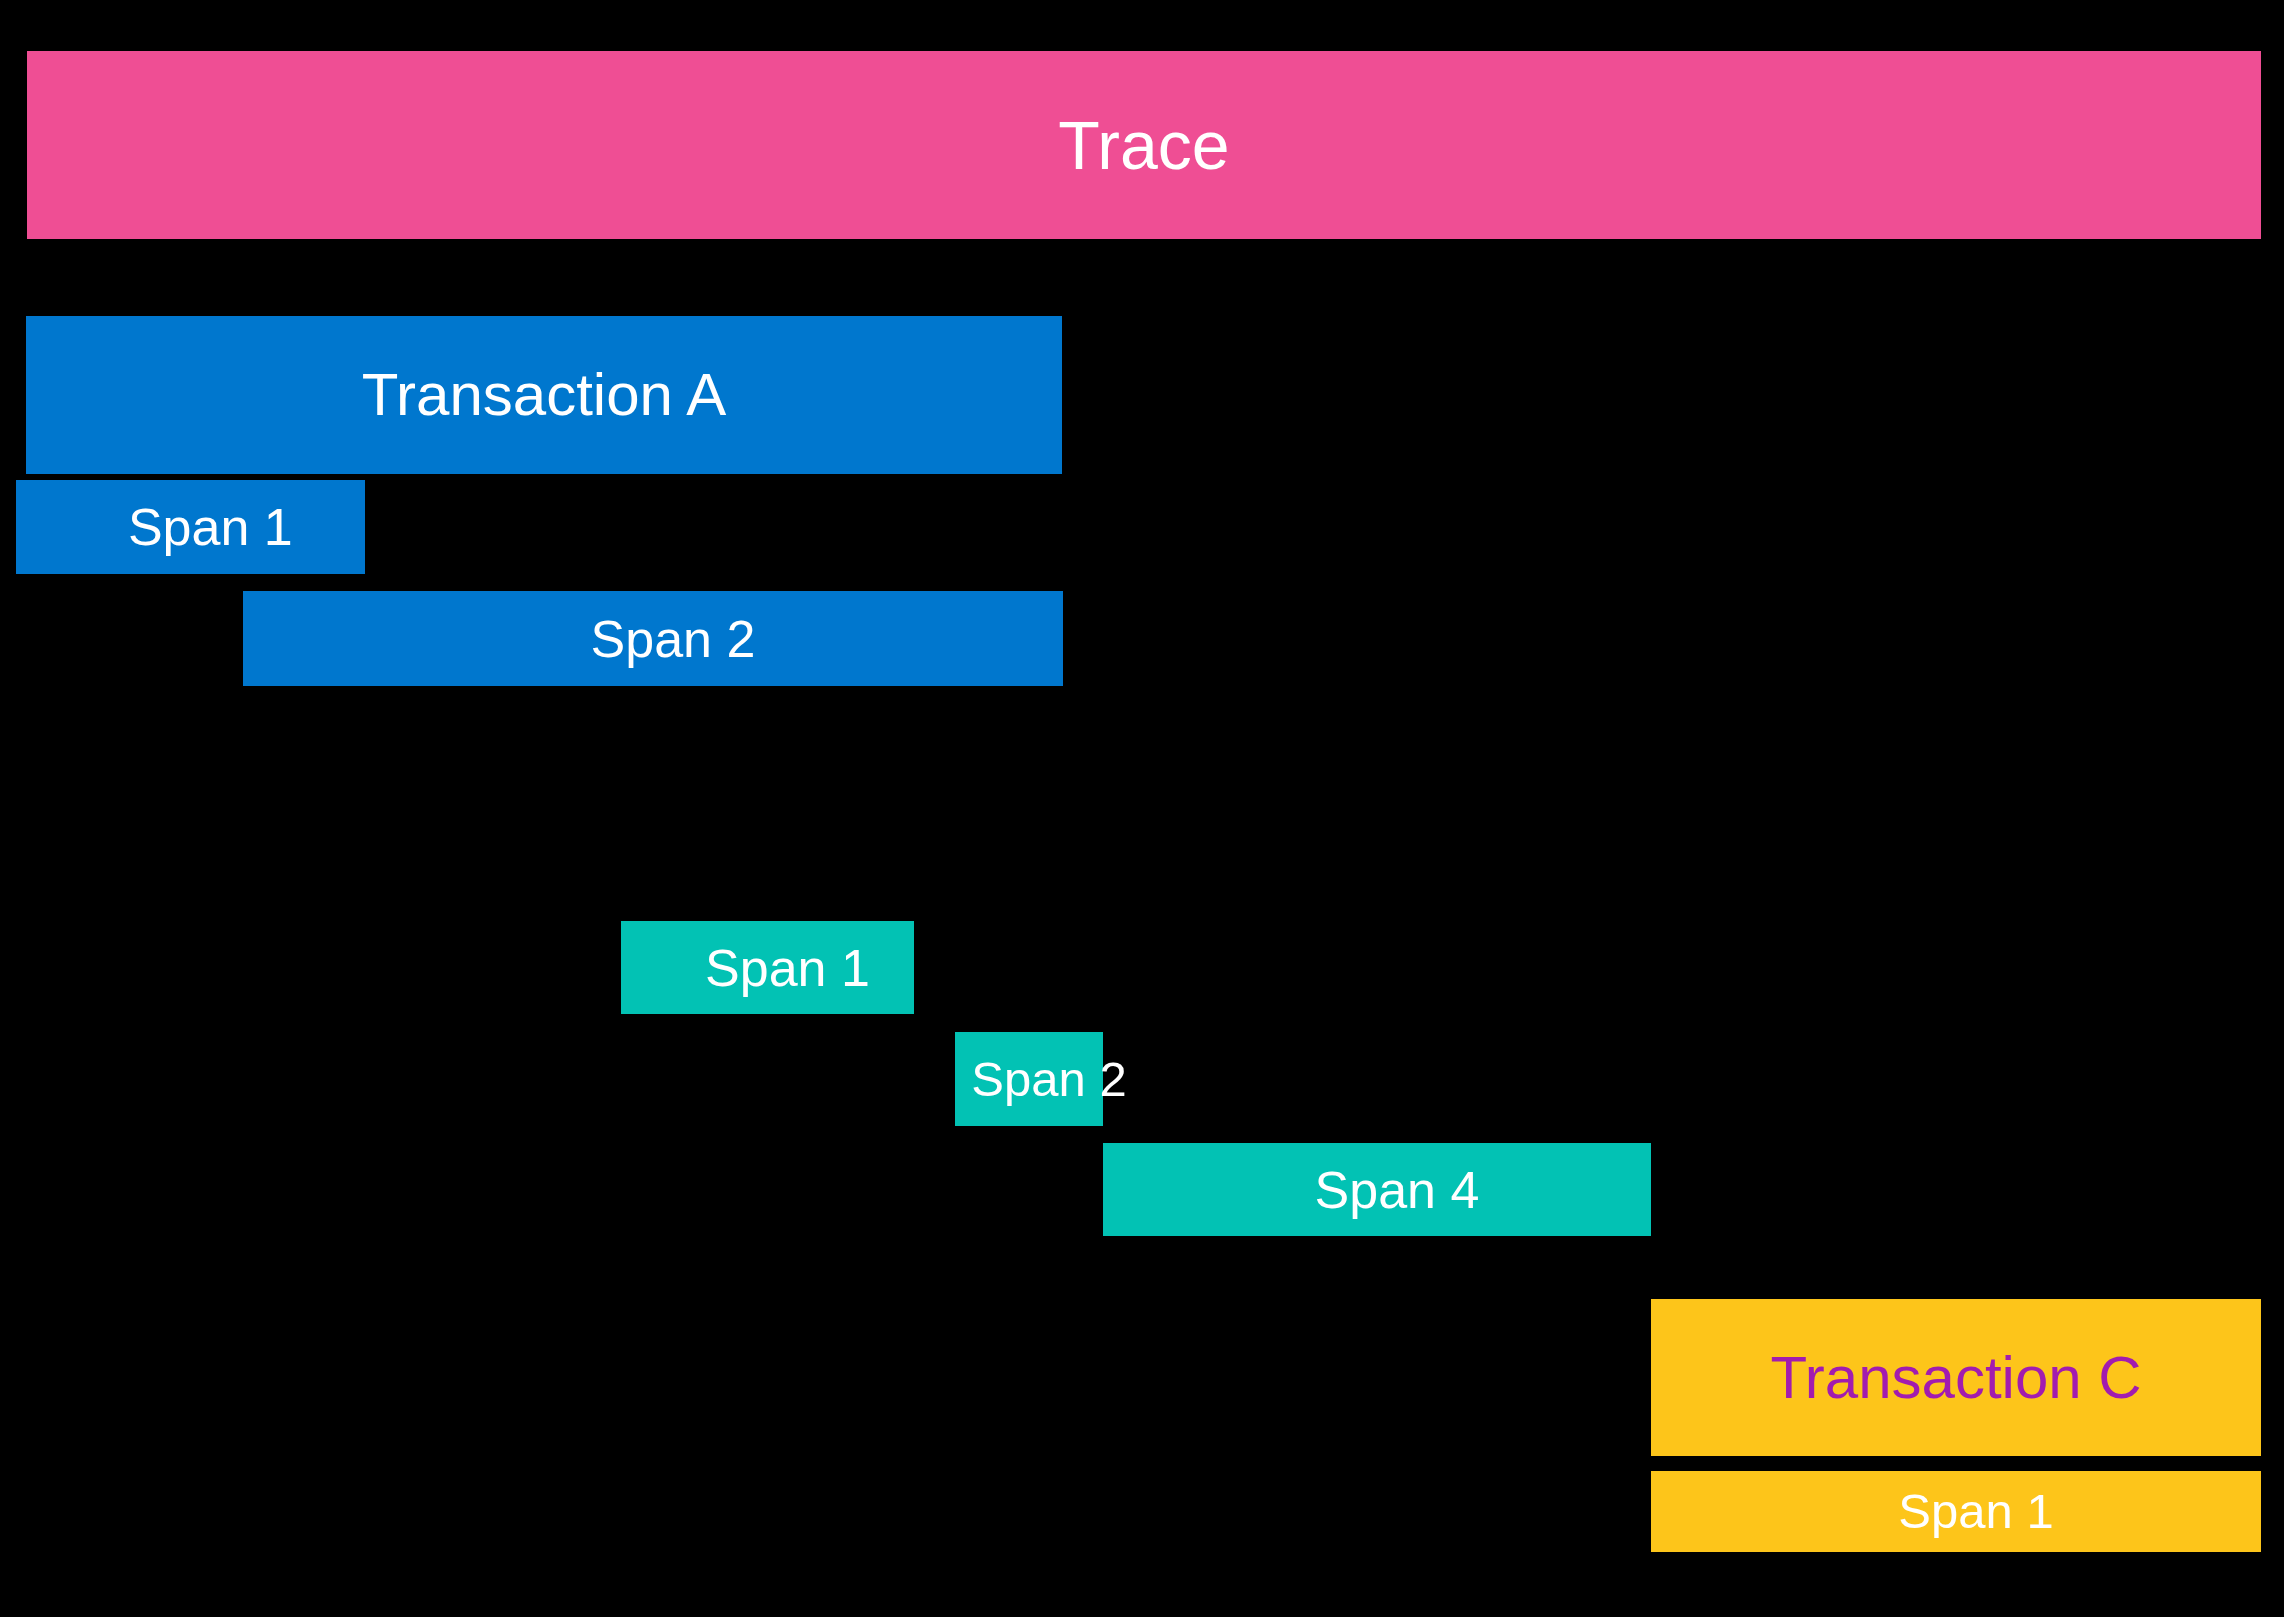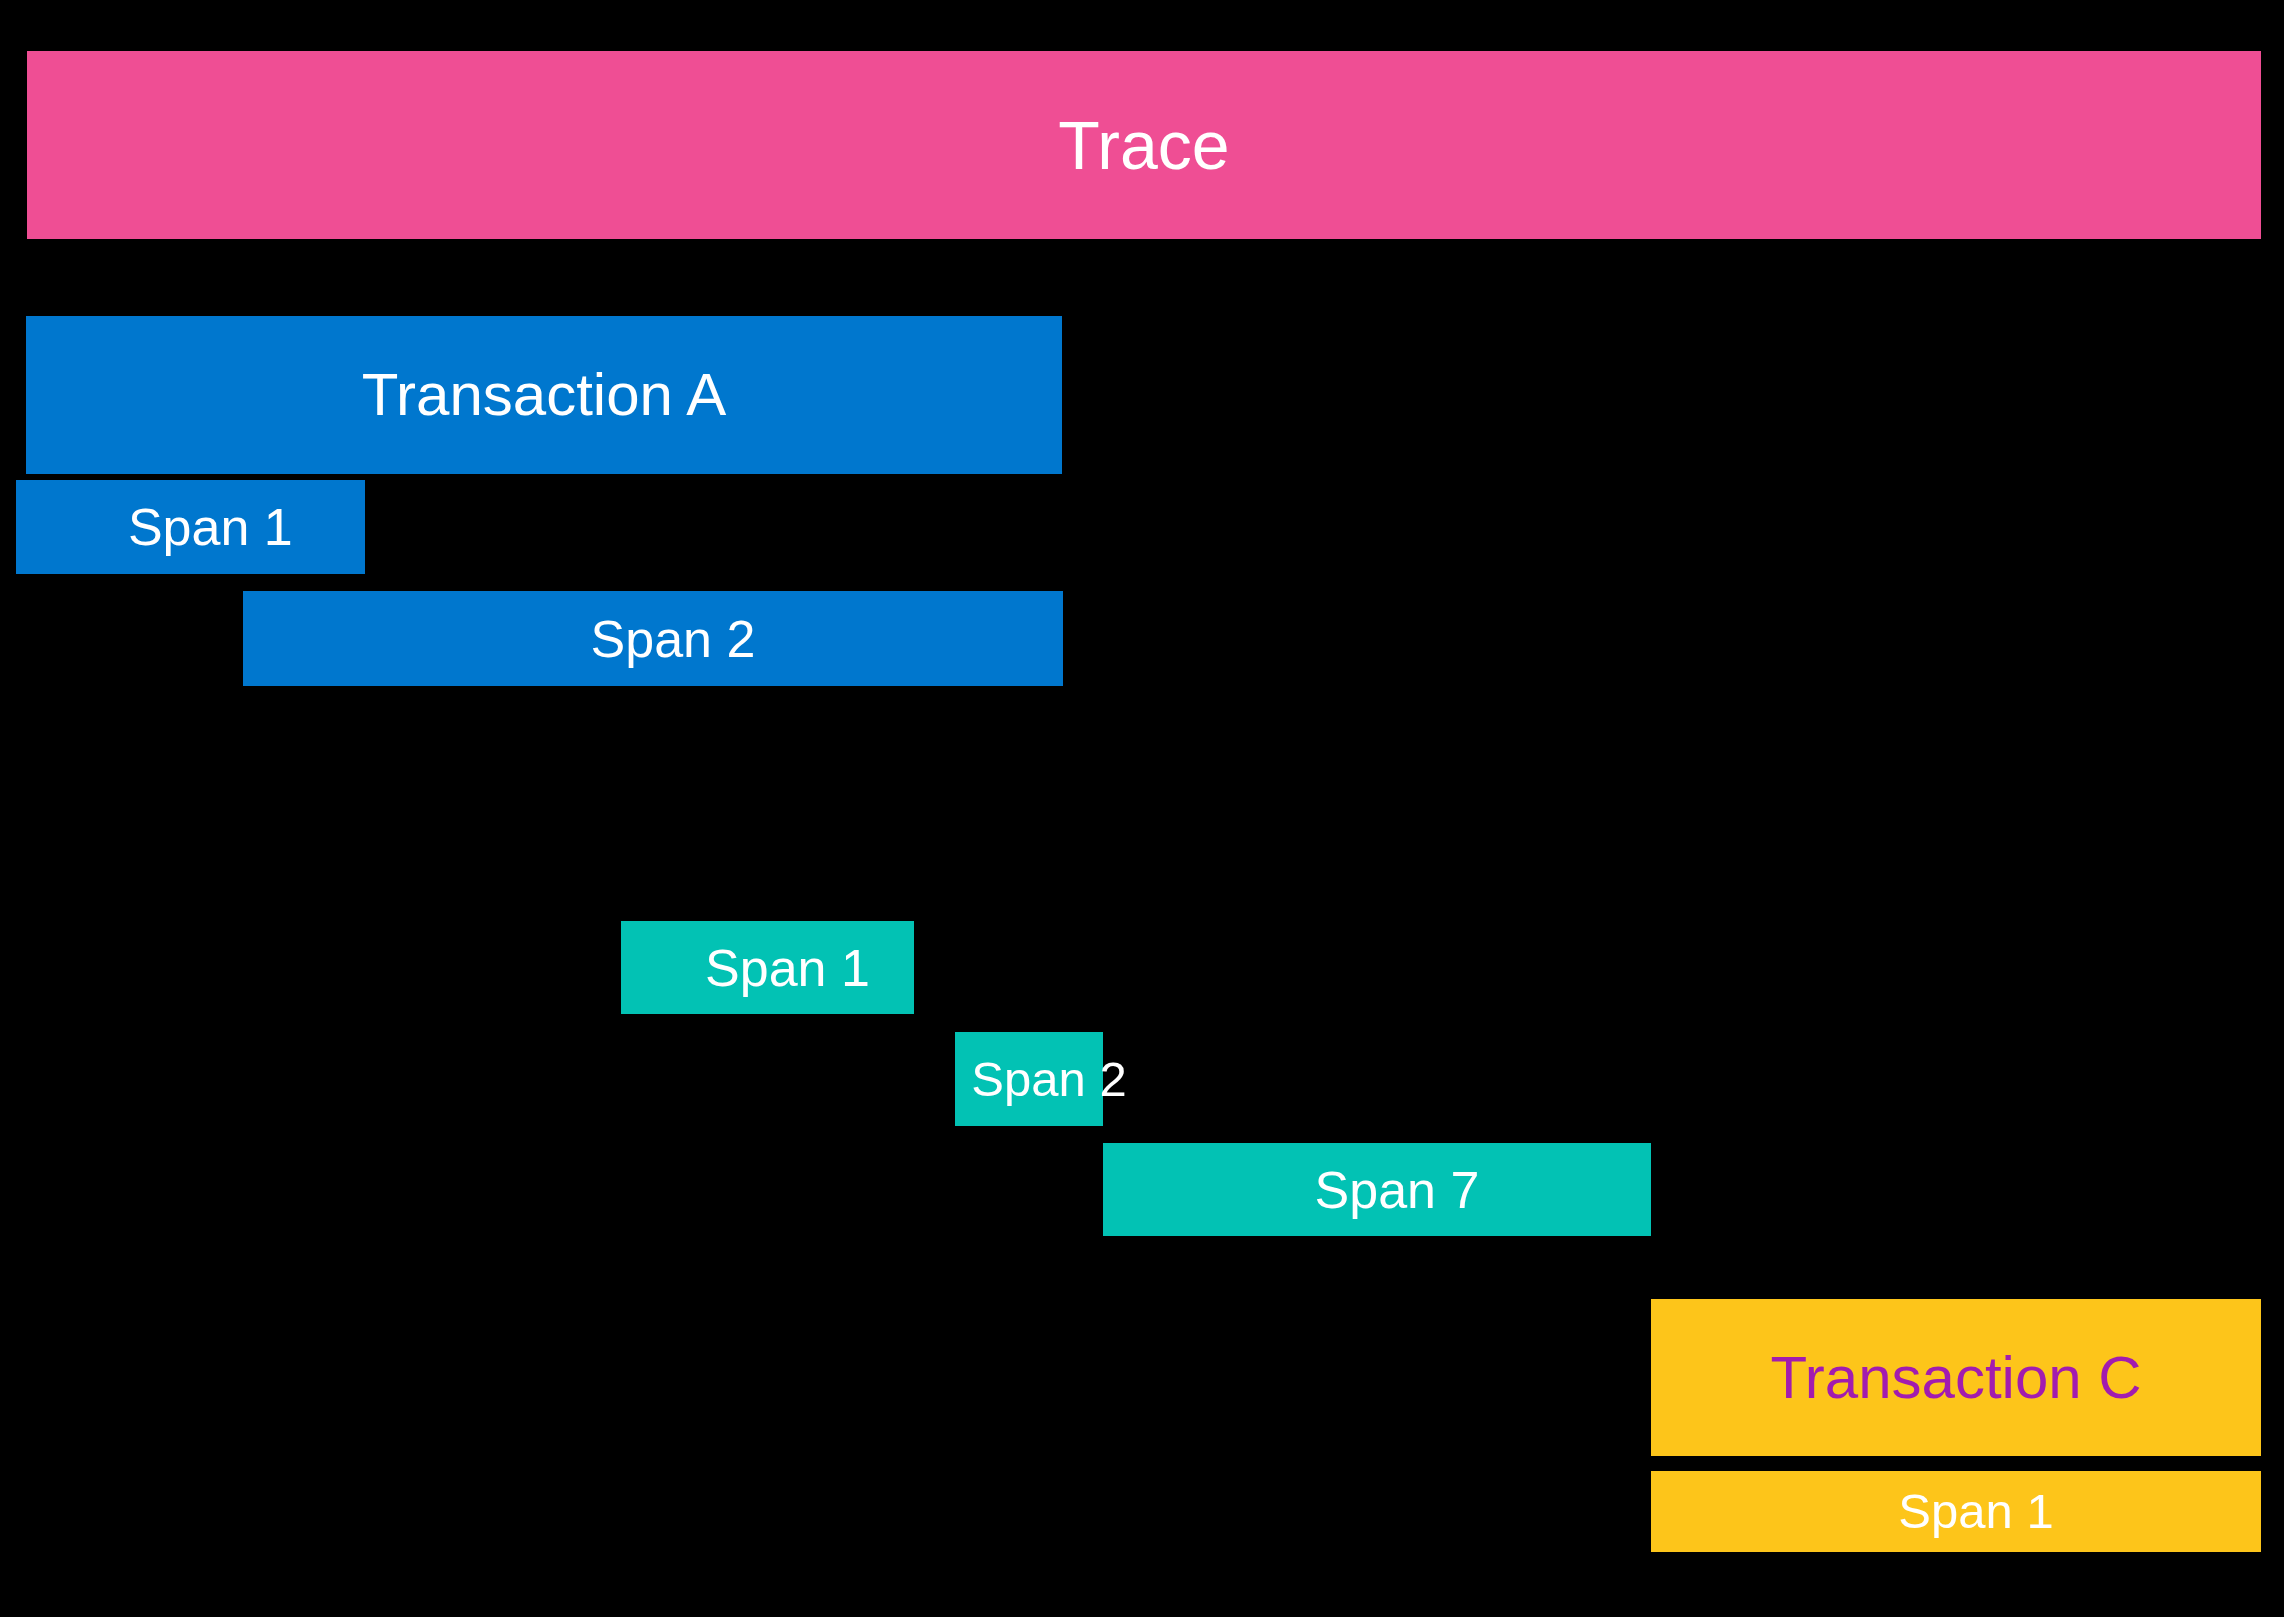--- a/index.html
+++ b/index.html
@@ -62,21 +62,21 @@
     <div class="bar t-span-lg align-right" style="left: 243px; top: 591px; width: 820px; height: 95px; background: rgb(0, 119, 206); color: rgb(255, 255, 255);">
       <span class="bar-label">Span 2</span>
     </div>
     <div class="bar t-span-lg align-right" style="left: 621px; top: 921px; width: 293px; height: 93px; background: rgb(2, 194, 180); color: rgb(255, 255, 255);">
       <span class="bar-label">Span 1</span>
     </div>
     <div class="bar t-span align-right" style="left: 955px; top: 1032px; width: 148px; height: 94px; background: rgb(2, 194, 180); color: rgb(255, 255, 255);">
       <span class="bar-label">Span 2</span>
     </div>
     <div class="bar t-span-lg align-right" style="left: 1103px; top: 1143px; width: 548px; height: 93px; background: rgb(2, 194, 180); color: rgb(255, 255, 255);">
-      <span class="bar-label">Span 7</span>
+      <span class="bar-label">Span 4</span>
     </div>
     <div class="bar t-txn align-center" style="left: 1651px; top: 1299px; width: 610px; height: 157px; background: rgb(253, 197, 26); color: #a21caf;">
       <span class="bar-label">Transaction C</span>
     </div>
     <div class="bar t-span align-right" style="left: 1651px; top: 1471px; width: 610px; height: 81px; background: rgb(253, 197, 26); color: rgb(255, 255, 255);">
       <span class="bar-label">Span 1</span>
     </div>
   </div>
 
 

